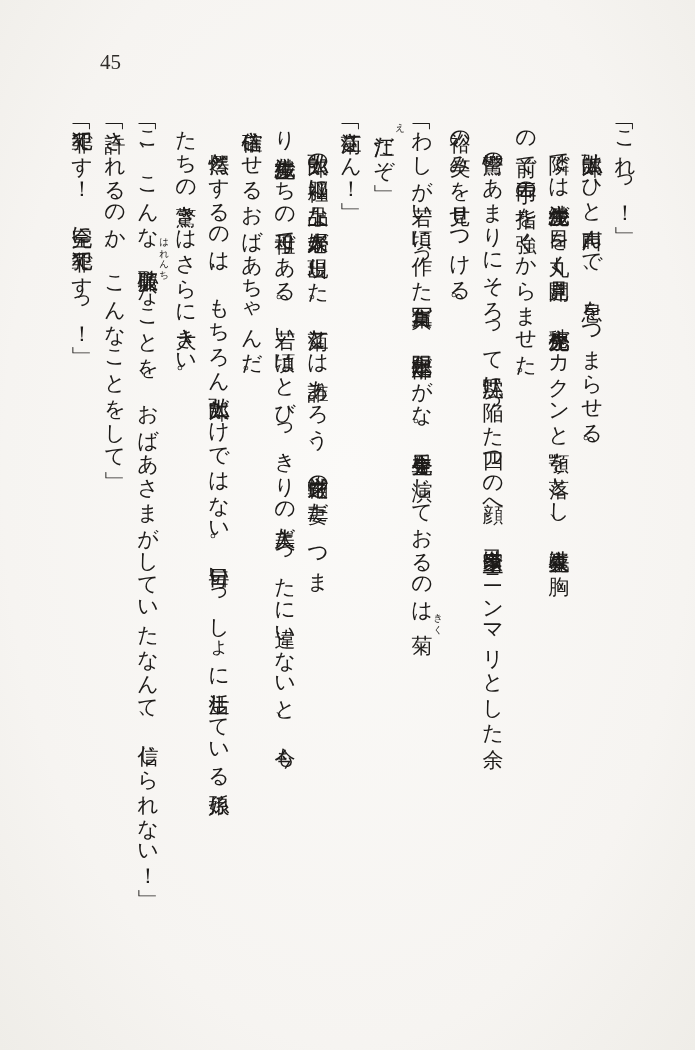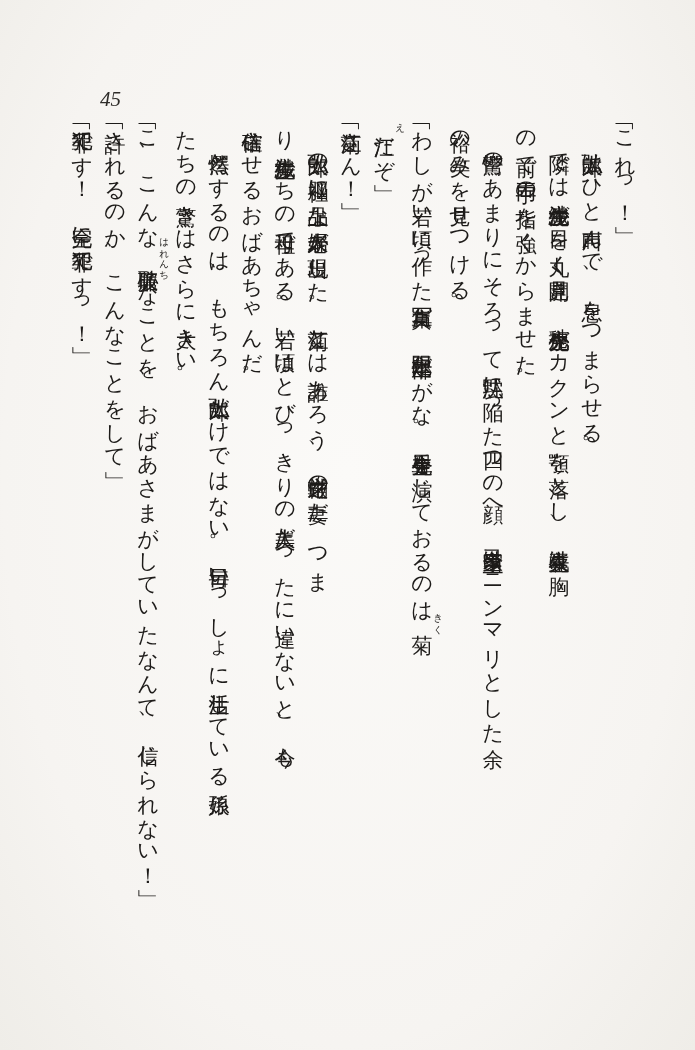--- a/index.html
+++ b/index.html
@@ -8,21 +8,21 @@
     position: relative; overflow: hidden;
     background: #f7f5f2;
     font-family: "Liberation Serif", "DejaVu Serif", serif;
   }
   .page {
     position: absolute; inset: 0;
     background: radial-gradient(ellipse at 50% 45%, #fbfaf8 0%, #f6f4f1 70%, #efedE8 100%);
   }
   .page-number {
     position: absolute; top: 50px; left: 100px;
-    font-size: 21px; font-style: italic; color: #2e2c29; margin-top: 37px;
+    font-size: 21px; color: #2e2c29;
   }
   .text-block {
     position: absolute; top: 116px; right: 54px; height: 832px;
     writing-mode: vertical-rl; text-orientation: mixed;
     font-size: 21px; line-height: 33px; letter-spacing: 0.6px;
     color: #1d1b19;
   }
   .col { margin: 0; padding: 0; }
   ruby { ruby-align: center; }
   rt { font-size: 9.5px; line-height: 1; letter-spacing: 0; color: #1d1b19; }

